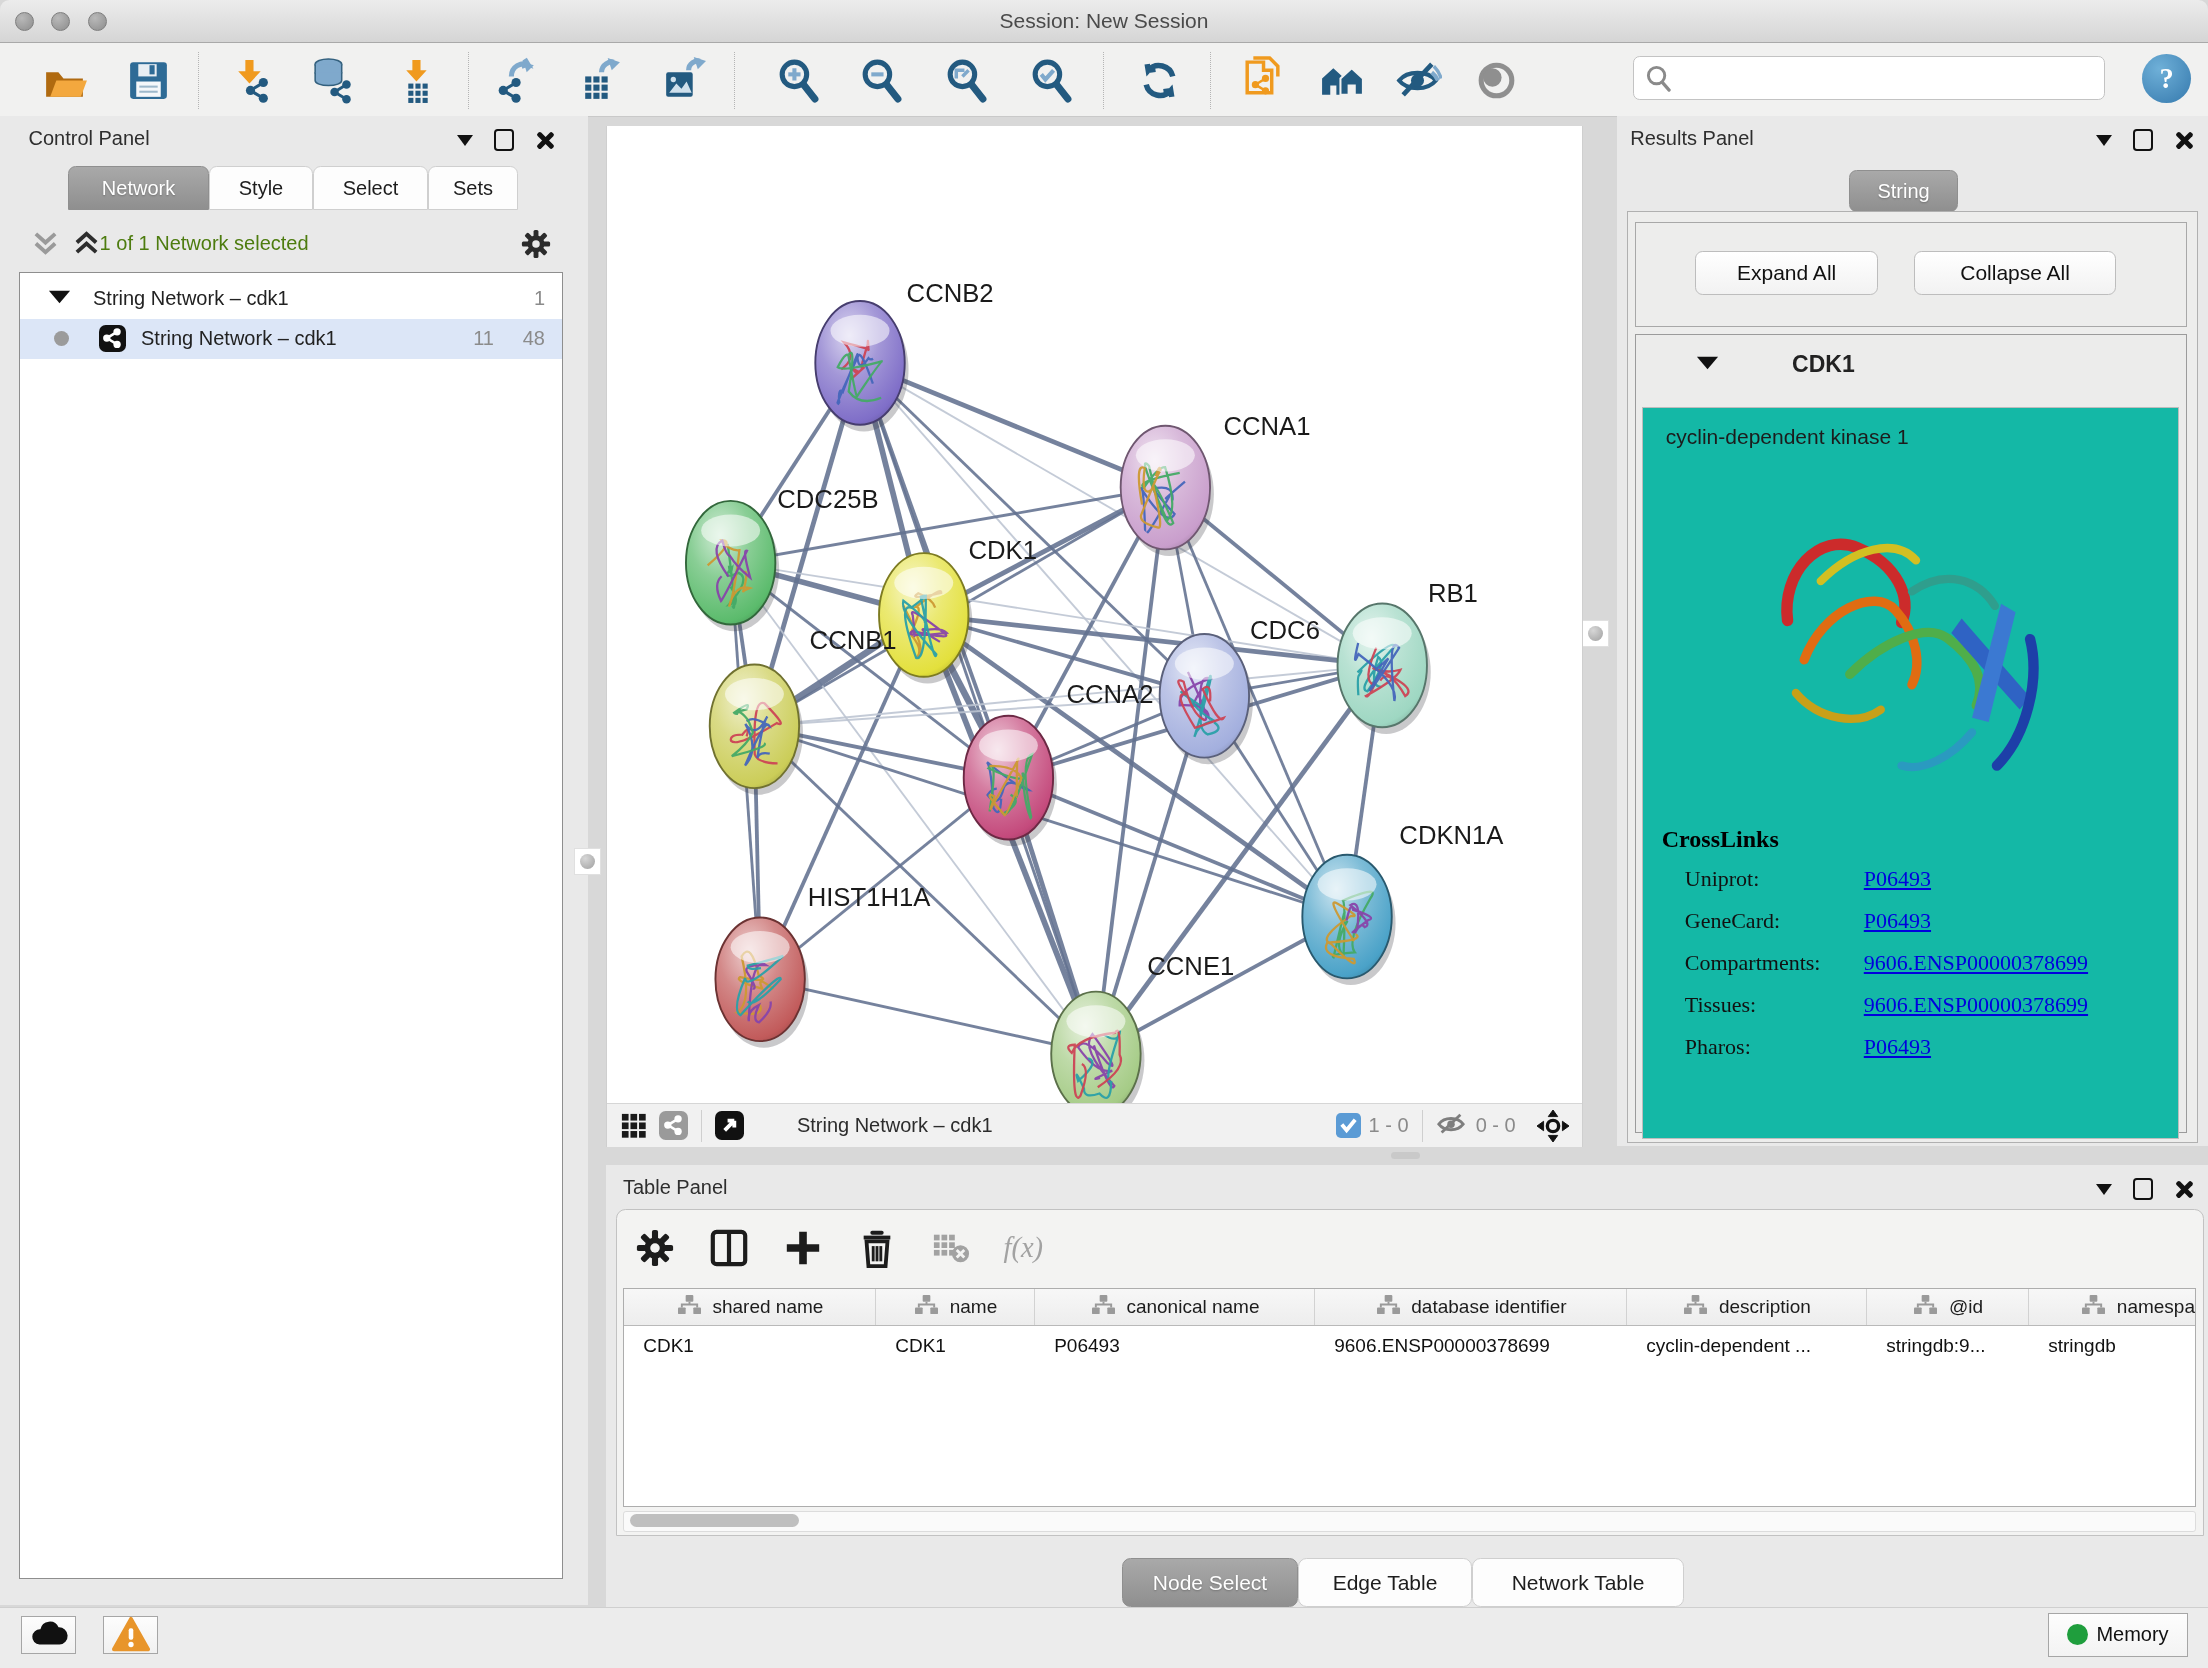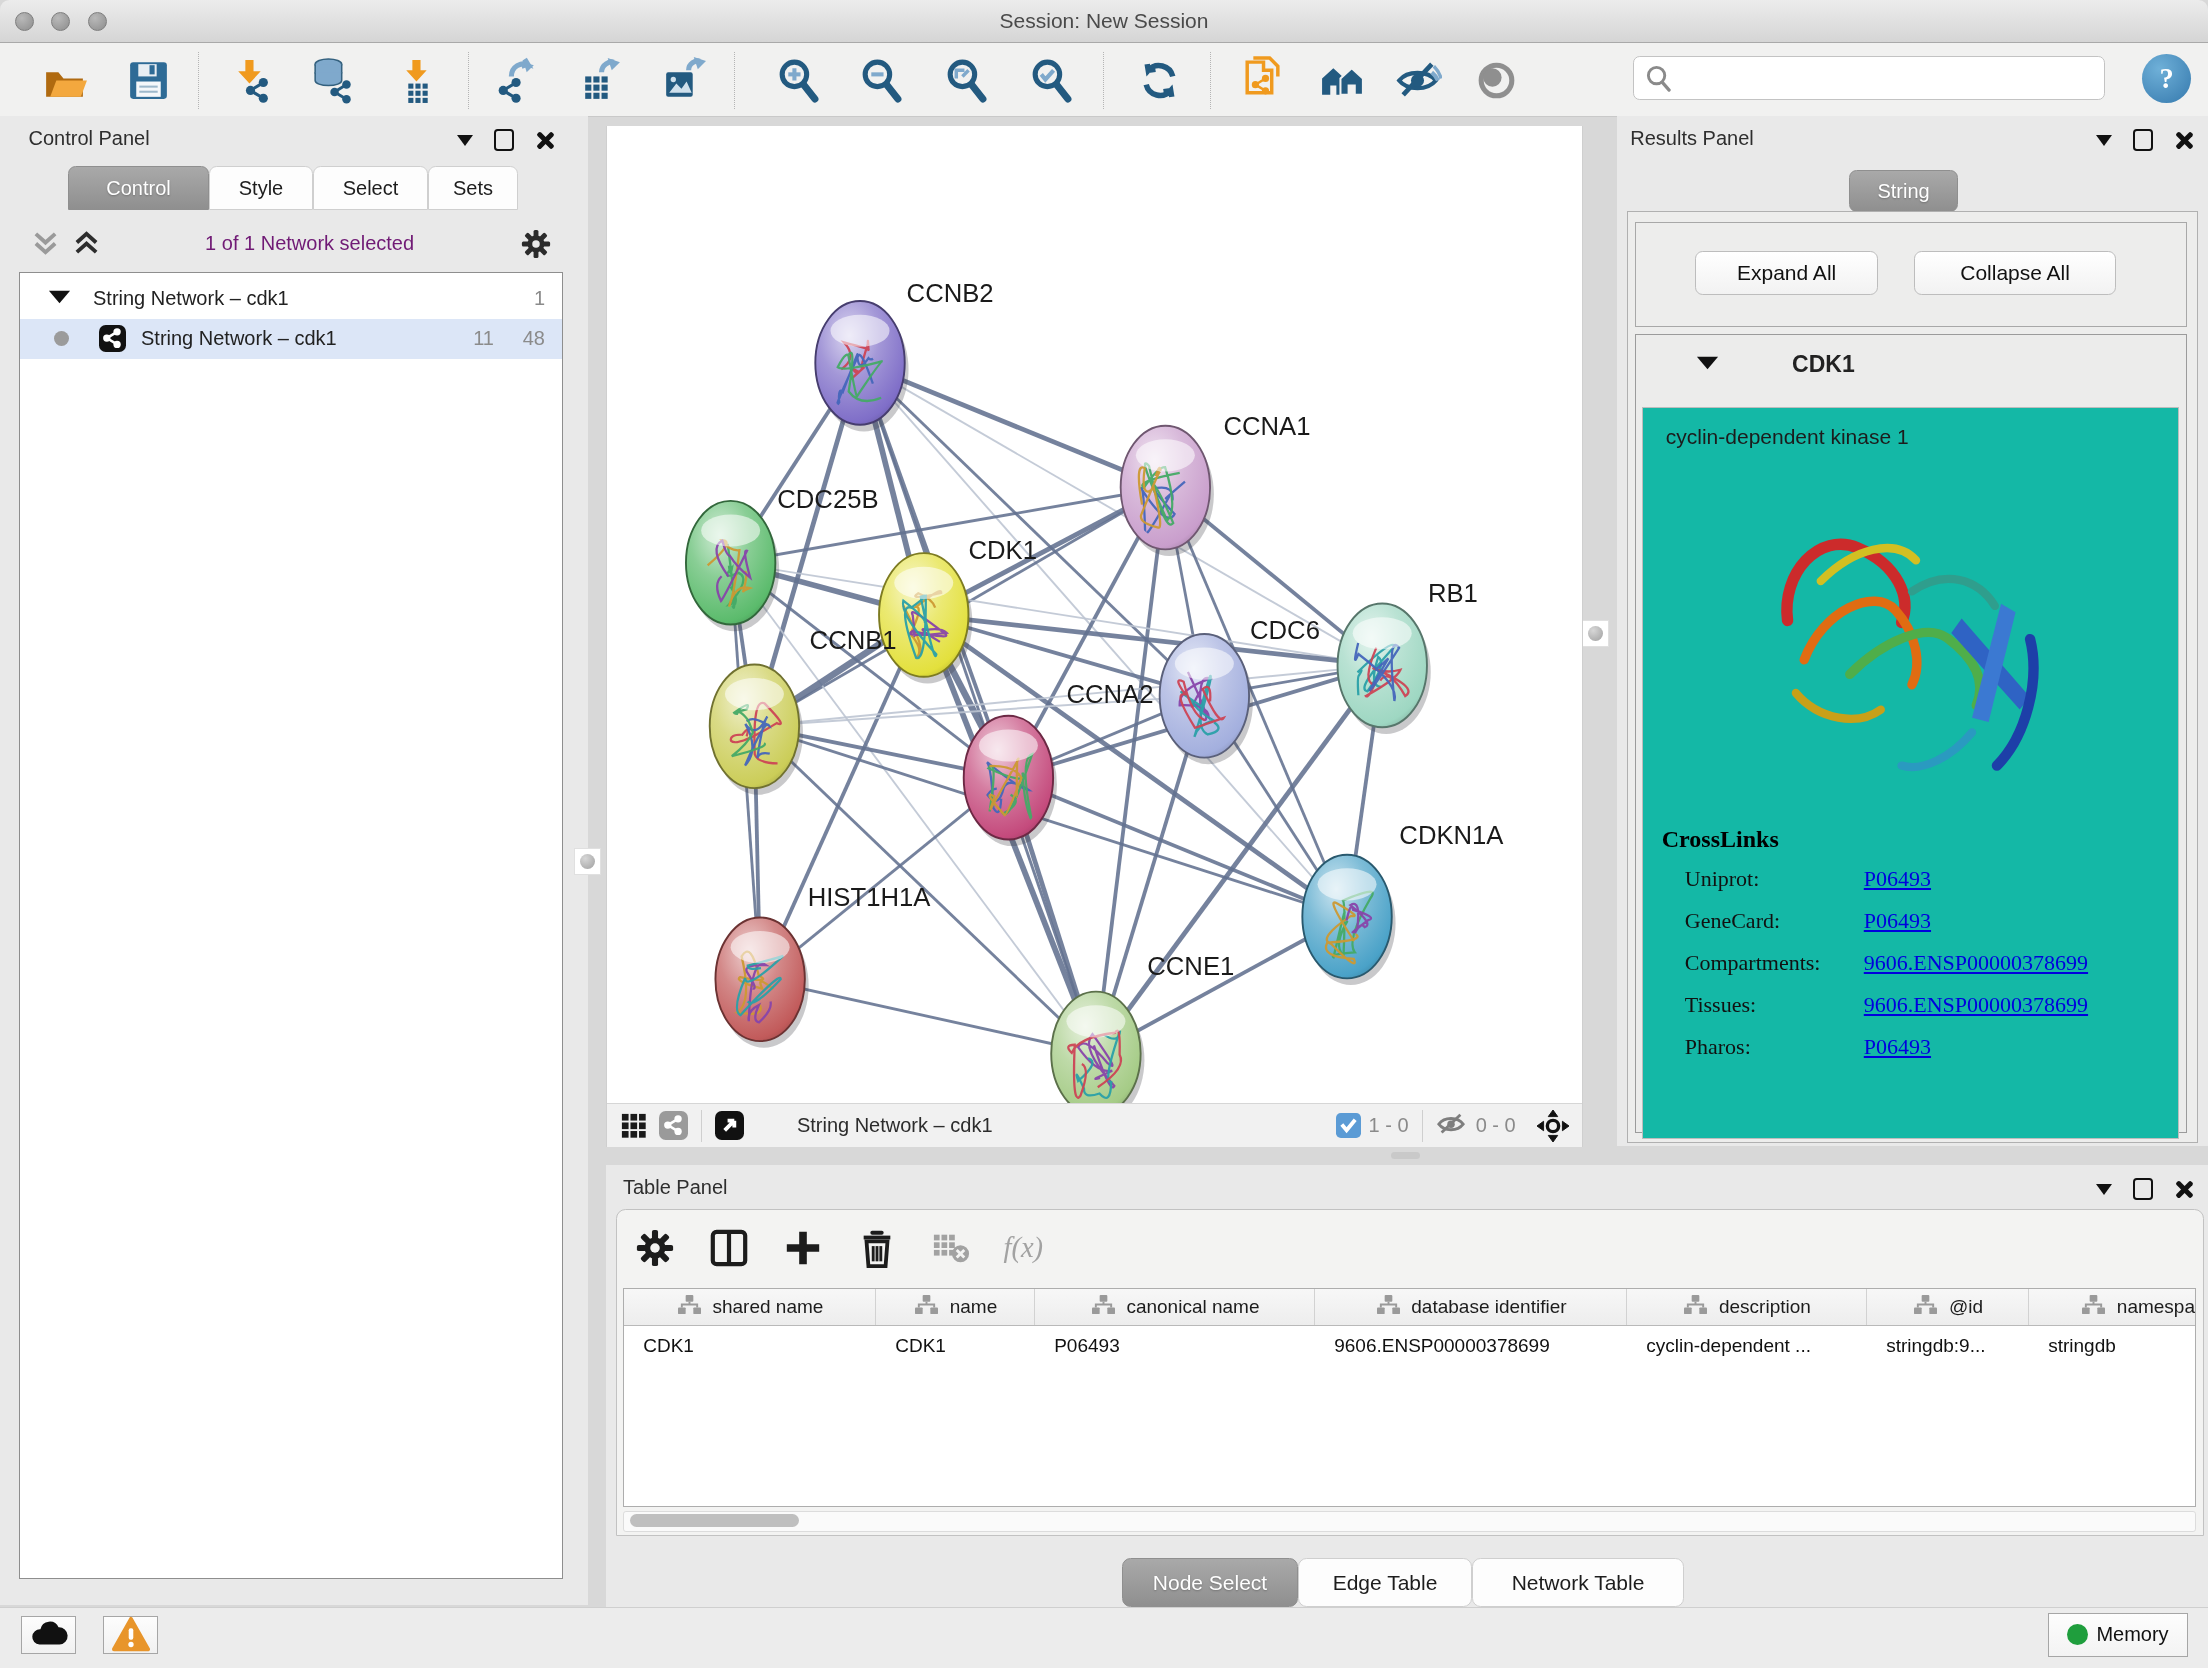--- a/index.html
+++ b/index.html
@@ -268,40 +268,40 @@
 </div>
 
 <div class="abs" id="control-panel">
   <div class="abs panel-title" style="left:28.5px;top:11.4px">Control Panel</div>
   <div class="pctl" style="left:457px;top:13.3px">
     <span class="tri"></span>
     <span class="sq"></span>
     <span class="xx"></span>
   </div>
   <div id="cp-tabs">
-    <span class="tab sel" style="width:139px">Control</span><span class="tab" style="width:102px">Style</span><span class="tab" style="width:113px">Select</span><span class="tab" style="width:88px">Sets</span>
+    <span class="tab sel" style="width:139px">Network</span><span class="tab" style="width:102px">Style</span><span class="tab" style="width:113px">Select</span><span class="tab" style="width:88px">Sets</span>
   </div>
   <div id="cp-sub">
     <span style="margin-left:13.3px">
         <svg width="27" height="27" viewBox="0 0 28 28" style="display:block">
           <g stroke="#9a9a9a" stroke-width="4" fill="none">
             <path d="M4 4 l10 9 10-9"></path>
             <path d="M4 14 l10 9 10-9"></path>
           </g>
         </svg>
       </span>
     <span style="margin-left:13.3px">
         <svg width="27" height="27" viewBox="0 0 28 28" style="display:block">
           <g stroke="#2d2d2d" stroke-width="4" fill="none">
             <path d="M4 13 l10-9 10 9"></path>
             <path d="M4 23 l10-9 10 9"></path>
           </g>
         </svg>
       </span>
-    <span style="flex:1;text-align:center;font-size:20px;color:#701a75">1 of 1 Network selected</span>
+    <span style="flex:1;text-align:left;font-size:20px;color:#4d7c0f">1 of 1 Network selected</span>
     <span style="margin-right:11.4px">
         <svg width="32" height="32" viewBox="0 0 34 34" style="display:block">
           <g fill="#2b2b2b">
             <circle cx="17" cy="17" r="9"></circle>
             <g>
               <rect x="14.4" y="2" width="5.2" height="8" rx="1.6" transform="rotate(0 17 17)"></rect>
               <rect x="14.4" y="2" width="5.2" height="8" rx="1.6" transform="rotate(45 17 17)"></rect>
               <rect x="14.4" y="2" width="5.2" height="8" rx="1.6" transform="rotate(90 17 17)"></rect>
               <rect x="14.4" y="2" width="5.2" height="8" rx="1.6" transform="rotate(135 17 17)"></rect>
               <rect x="14.4" y="2" width="5.2" height="8" rx="1.6" transform="rotate(180 17 17)"></rect>

